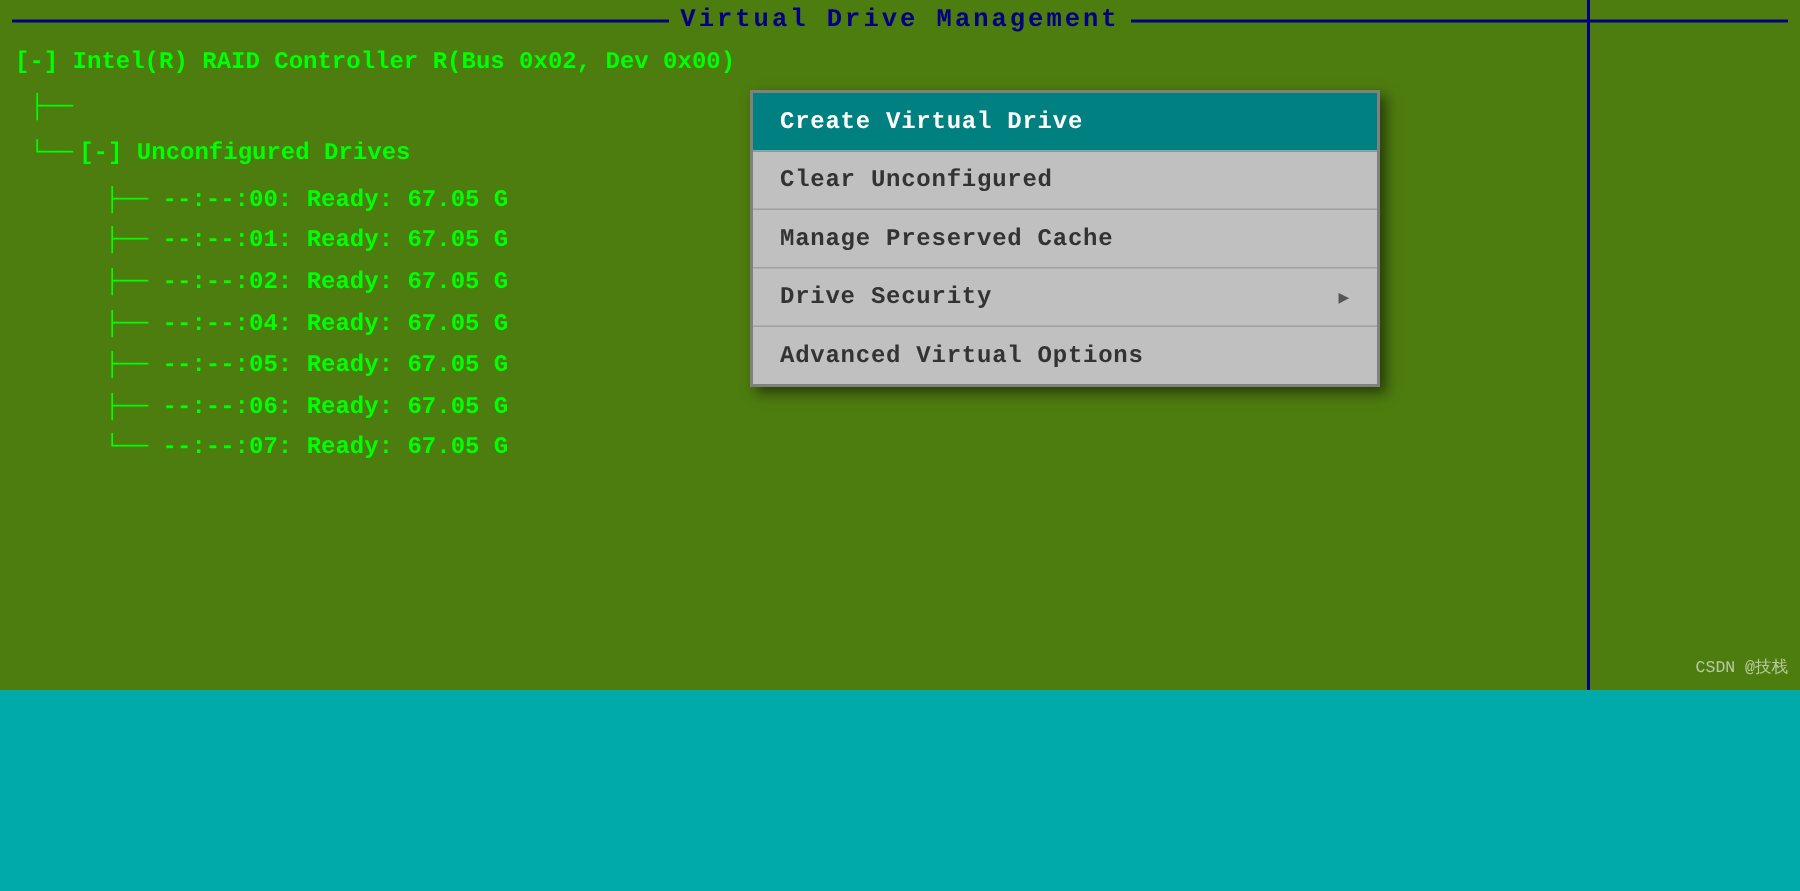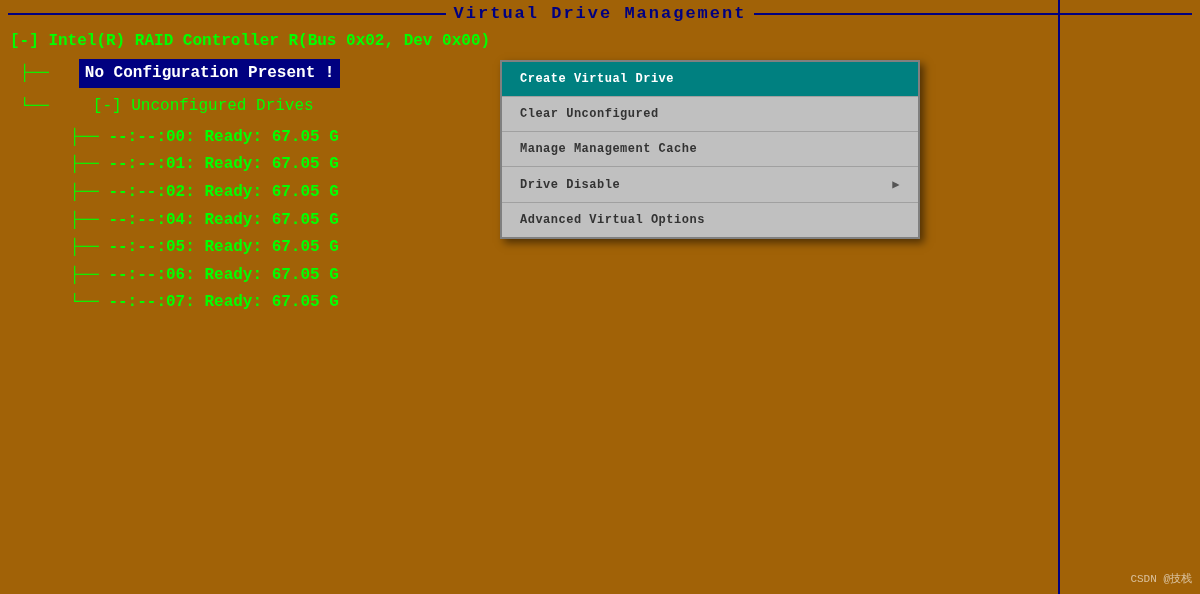--- a/index.html
+++ b/index.html
@@ -13,22 +13,22 @@
       height: 594px;
       background-color: #00AAAA;
       font-family: 'Courier New', Courier, monospace;
       font-size: 16px;
       overflow: hidden;
       position: relative;
     }
 
     .screen {
       width: 1200px;
-      height: 594px;
-      background-color: #a16207;
+      height: 460px;
+      background-color: #4d7c0f;
       position: relative;
     }
 
     
     .title-bar {
       text-align: center;
       color: #000080;
       font-weight: bold;
       font-size: 17px;
       padding: 4px 0;
@@ -76,23 +76,22 @@
       background-color: #000080;
       color: #FFFFFF;
       padding: 2px 6px;
       font-weight: bold;
       font-size: 16px;
       margin-left: 30px;
     }
 
     .unconfigured-drives {
       color: #00FF00;
-      font-weight: normal;
+      font-weight: bold;
       padding: 2px 0;
-      margin-left: 40px;
     }
 
     .drive-line {
       color: #00FF00;
       font-size: 16px;
       padding: 1px 0;
       padding-left: 60px;
     }
 
     
@@ -112,21 +111,21 @@
       left: 500px;
       width: 420px;
       background-color: #C0C0C0;
       border: 2px solid #808080;
       box-shadow: 4px 4px 8px rgba(0,0,0,0.5);
       z-index: 10;
     }
 
     .menu-item {
       padding: 10px 18px;
-      font-size: 12px;
+      font-size: 16px;
       font-weight: bold;
       color: #333333;
       border-bottom: 1px solid #A0A0A0;
       cursor: pointer;
       display: flex;
       align-items: center;
       justify-content: space-between;
       letter-spacing: 0.5px;
     }
 
@@ -160,21 +159,20 @@
 <div class="screen">
 
   <div class="title-bar">
     <span class="title-text">Virtual Drive Management</span>
   </div>
 
   <div class="main-content">
     <div class="controller-line">[-] Intel(R) RAID Controller R(Bus 0x02, Dev 0x00)</div>
     <div style="display:flex; align-items:center; padding: 2px 0;">
       <span style="color:#00FF00; font-weight:bold; padding-left:10px;">├──</span>
-      <span class="no-config">No Configuration Present !</span>
     </div>
     <div style="display:flex; align-items:center; padding: 2px 0;">
       <span style="color:#00FF00; font-weight:bold; padding-left:10px;">└──</span>
       <span class="unconfigured-drives" style="padding-left:4px;">[-] Unconfigured Drives</span>
     </div>
     <div id="drives-container">
     <div class="drive-line"><span style="color:#00FF00; font-weight:bold; padding-left:-20px;">├── </span>--:--:00: Ready: 67.05 G</div>
         <div class="drive-line"><span style="color:#00FF00; font-weight:bold; padding-left:-20px;">├── </span>--:--:01: Ready: 67.05 G</div>
         <div class="drive-line"><span style="color:#00FF00; font-weight:bold; padding-left:-20px;">├── </span>--:--:02: Ready: 67.05 G</div>
         <div class="drive-line"><span style="color:#00FF00; font-weight:bold; padding-left:-20px;">├── </span>--:--:04: Ready: 67.05 G</div>
@@ -187,24 +185,24 @@
   <div class="v-line-right"></div>
 
   <div class="context-menu" id="context-menu">
   <div class="menu-item selected">
         <span>Create Virtual Drive</span>
       </div>
       <div class="menu-item">
         <span>Clear Unconfigured</span>
       </div>
       <div class="menu-item">
-        <span>Manage Management Cache</span>
+        <span>Manage Preserved Cache</span>
       </div>
       <div class="menu-item has-submenu">
-        <span>Drive Disable</span>
+        <span>Drive Security</span>
       </div>
       <div class="menu-item">
         <span>Advanced Virtual Options</span>
       </div>
     </div>
 
   <div class="watermark">CSDN @技栈</div>
 </div>
 
 </body></html>

